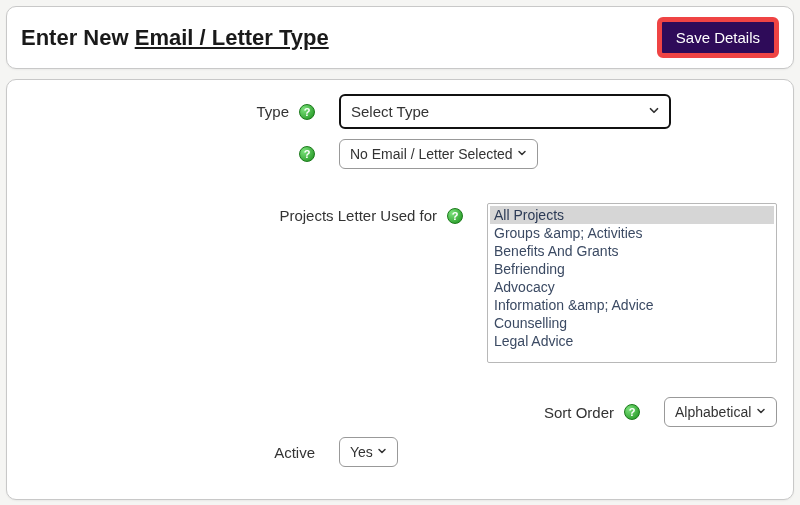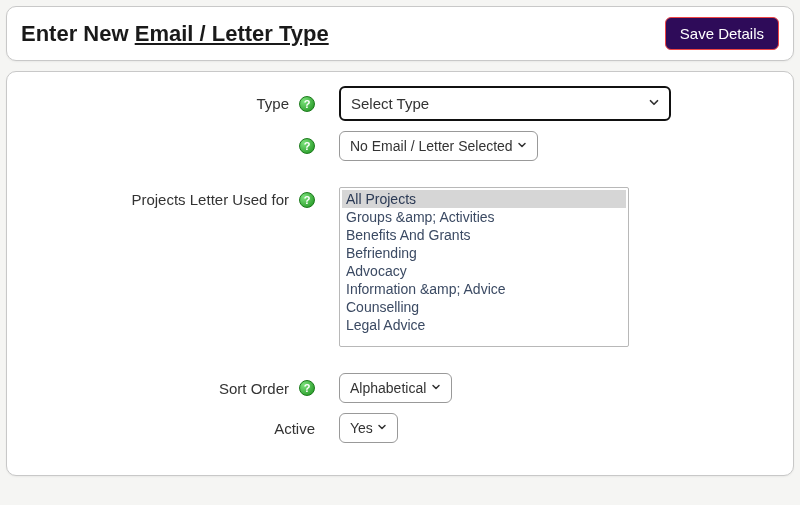--- a/index.html
+++ b/index.html
@@ -31,37 +31,37 @@
     font-weight: bold;
     color: #1a1a1a;
     font-style: normal;
   }
   .page-title .underlined {
     text-decoration: underline;
   }
   .save-btn {
     background: #2e0b59;
     color: #fff;
-    border: 1px solid #ef4444;
+    border: 5px solid #ef4444;
     border-radius: 6px;
     padding: 7px 14px;
     font-size: 15px;
     cursor: pointer;
     font-family: inherit;
   }
   .form-panel {
     padding: 14px 16px 22px 16px;
   }
   .form-row {
     display: flex;
     align-items: center;
     margin-bottom: 10px;
   }
   .form-row.top { align-items: flex-start; }
-  .form-row.gap-lg { margin-top: 26px; }
+  .form-row.gap-lg { margin-top: 34px; justify-content: flex-end; }
   .label-cell {
     width: 300px;
     text-align: right;
     padding-right: 8px;
     color: #333;
     font-size: 15px;
     display: flex;
     align-items: center;
     justify-content: flex-end;
     gap: 10px;

